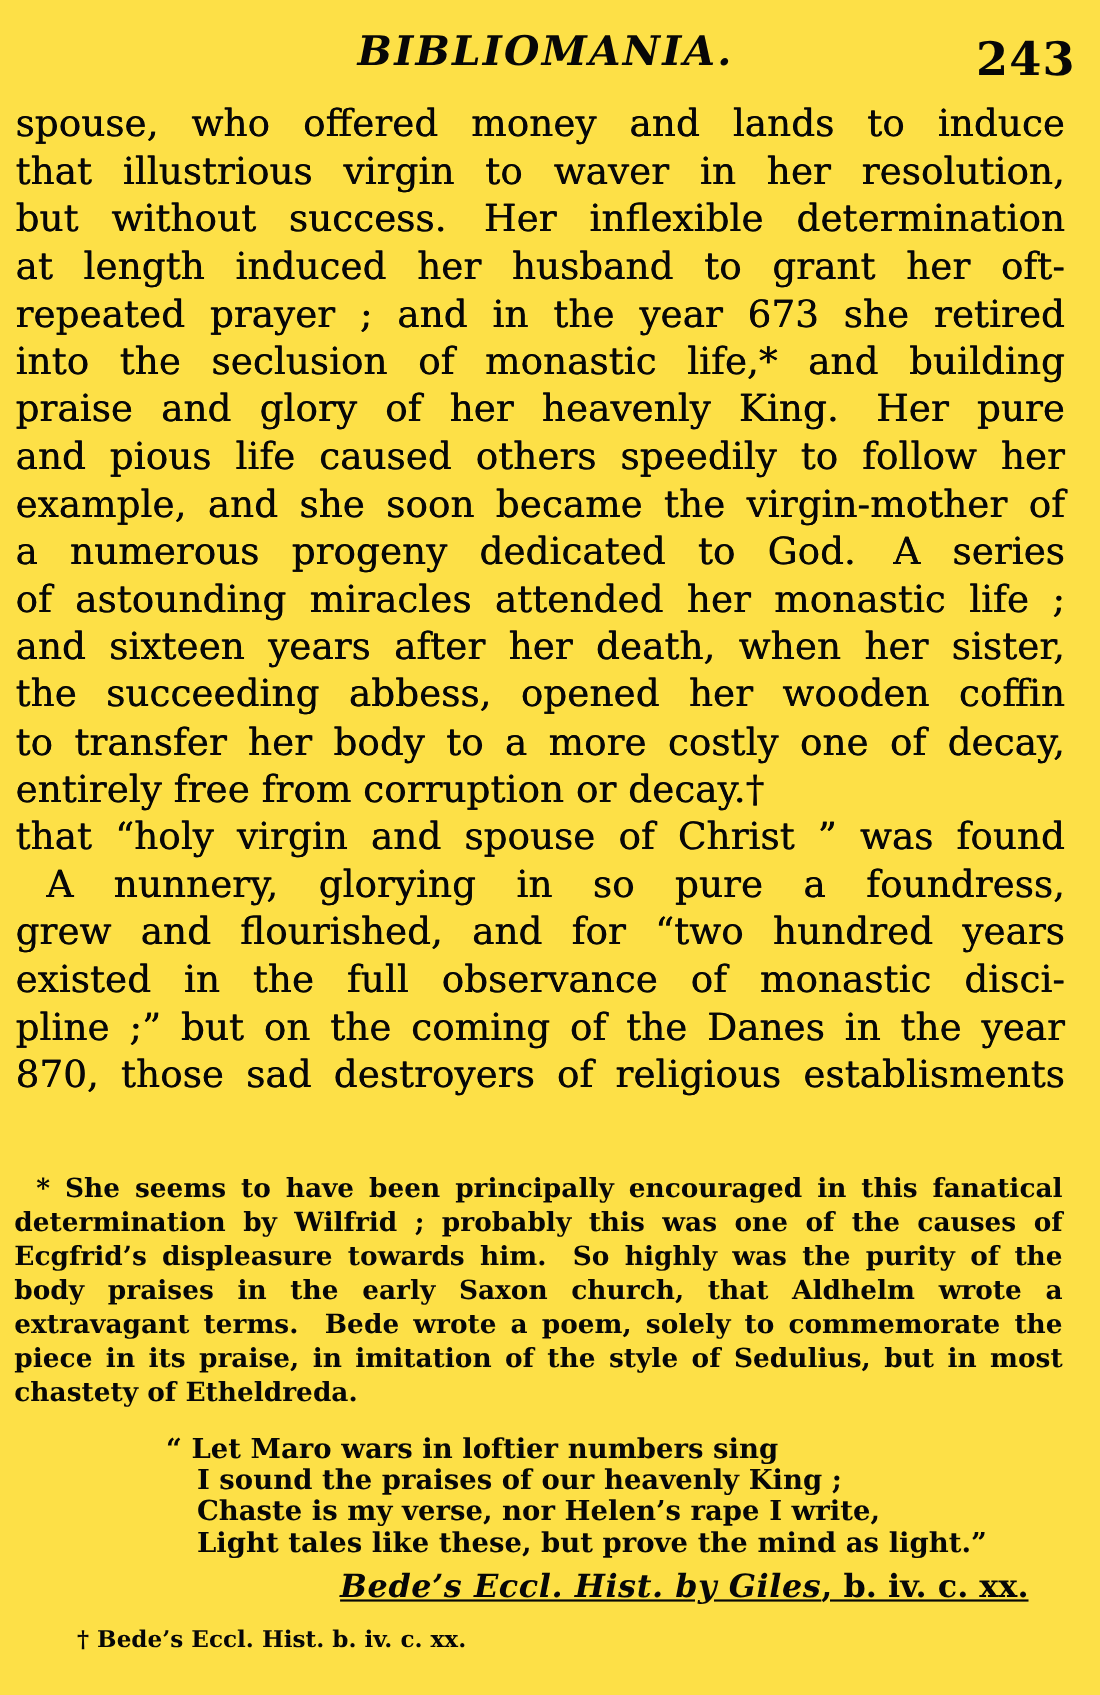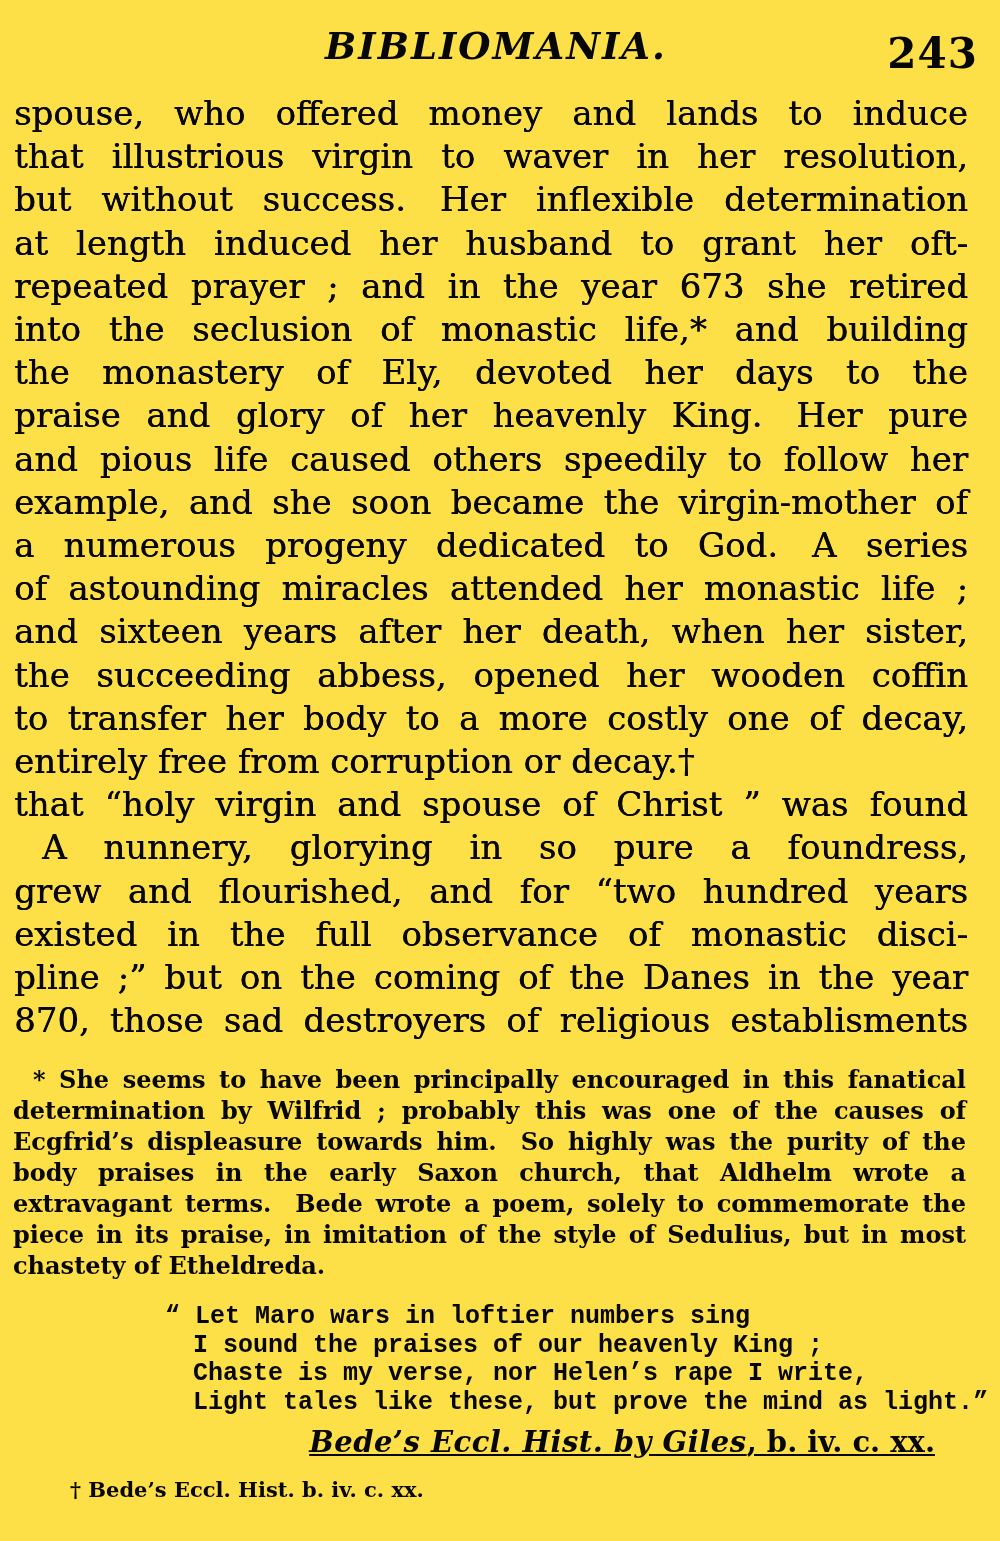--- a/index.html
+++ b/index.html
@@ -46,25 +46,24 @@
     top: 1064px; left: 13px; width: 953px;
     font-size: 24px;
     line-height: 31px;
     font-weight: bold;
   }
   .footnote .fn-indent { text-indent: 20px; }
 
   
   .verse {
     position: absolute;
-    top: 1303px; left: 193px;
+    top: 1303px; left: 179px;
     font-size: 25px;
     line-height: 28.5px;
     font-weight: bold;
-    font-family: Liberation Mono, monospace;
   }
   .verse .hang { margin-left: -28px; }
 
   
   .attribution {
     position: absolute;
     top: 1425px; right: 65px;
     font-size: 29px;
     font-weight: bold;
     white-space: nowrap;
@@ -91,21 +90,20 @@
   </header>
 
   <main class="body-text">
     <div class="para">
       <div class="jline">spouse, who offered money and lands to induce</div>
       <div class="jline">that illustrious virgin to waver in her resolution,</div>
       <div class="jline">but without success. Her inflexible determination</div>
       <div class="jline">at length induced her husband to grant her oft-</div>
       <div class="jline">repeated prayer ; and in the year 673 she retired</div>
       <div class="jline">into the seclusion of monastic life,* and building</div>
-      <div class="jline">the monastery of Ely, devoted her days to the</div>
       <div class="jline">praise and glory of her heavenly King. Her pure</div>
       <div class="jline">and pious life caused others speedily to follow her</div>
       <div class="jline">example, and she soon became the virgin-mother of</div>
       <div class="jline">a numerous progeny dedicated to God. A series</div>
       <div class="jline">of astounding miracles attended her monastic life ;</div>
       <div class="jline">and sixteen years after her death, when her sister,</div>
       <div class="jline">the succeeding abbess, opened her wooden coffin</div>
       <div class="jline">to transfer her body to a more costly one of decay,</div>
       <div class="jline last">entirely free from corruption or decay.†</div>
       <div class="jline">that “holy virgin and spouse of Christ ” was found</div>

